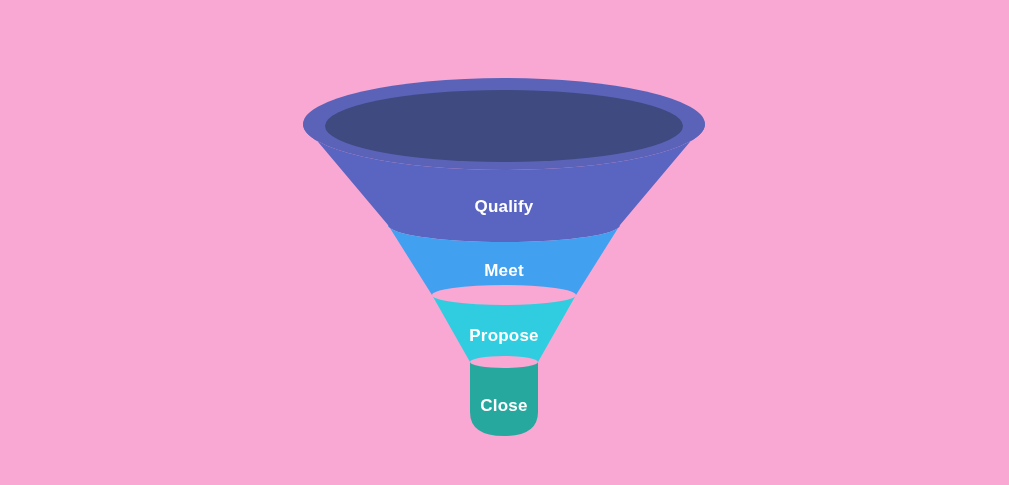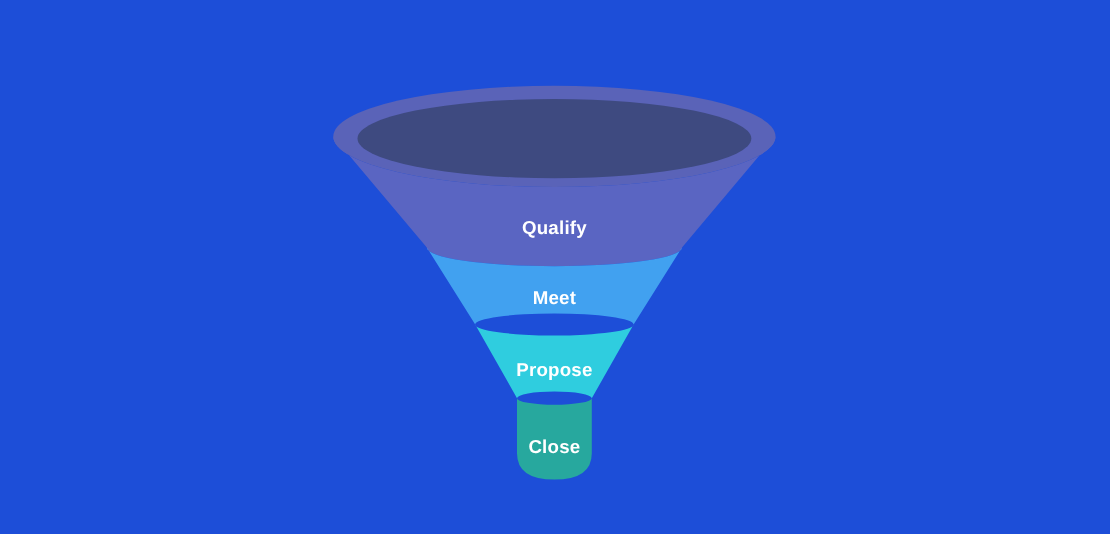--- a/index.html
+++ b/index.html
@@ -11,21 +11,21 @@
   body {
     width: 1009px;
     height: 485px;
     font-family: "Liberation Sans", "DejaVu Sans", sans-serif;
     overflow: hidden;
   }
   #funnel-stage {
     position: relative;
     width: 1009px;
     height: 485px;
-    background: #1d4ed8;
+    background: #f9a8d4;
   }
   #funnel-svg {
     display: block;
     width: 1009px;
     height: 485px;
   }
   .stage-label {
     font-family: "Liberation Sans", "DejaVu Sans", sans-serif;
     font-weight: bold;
     font-size: 17px;

